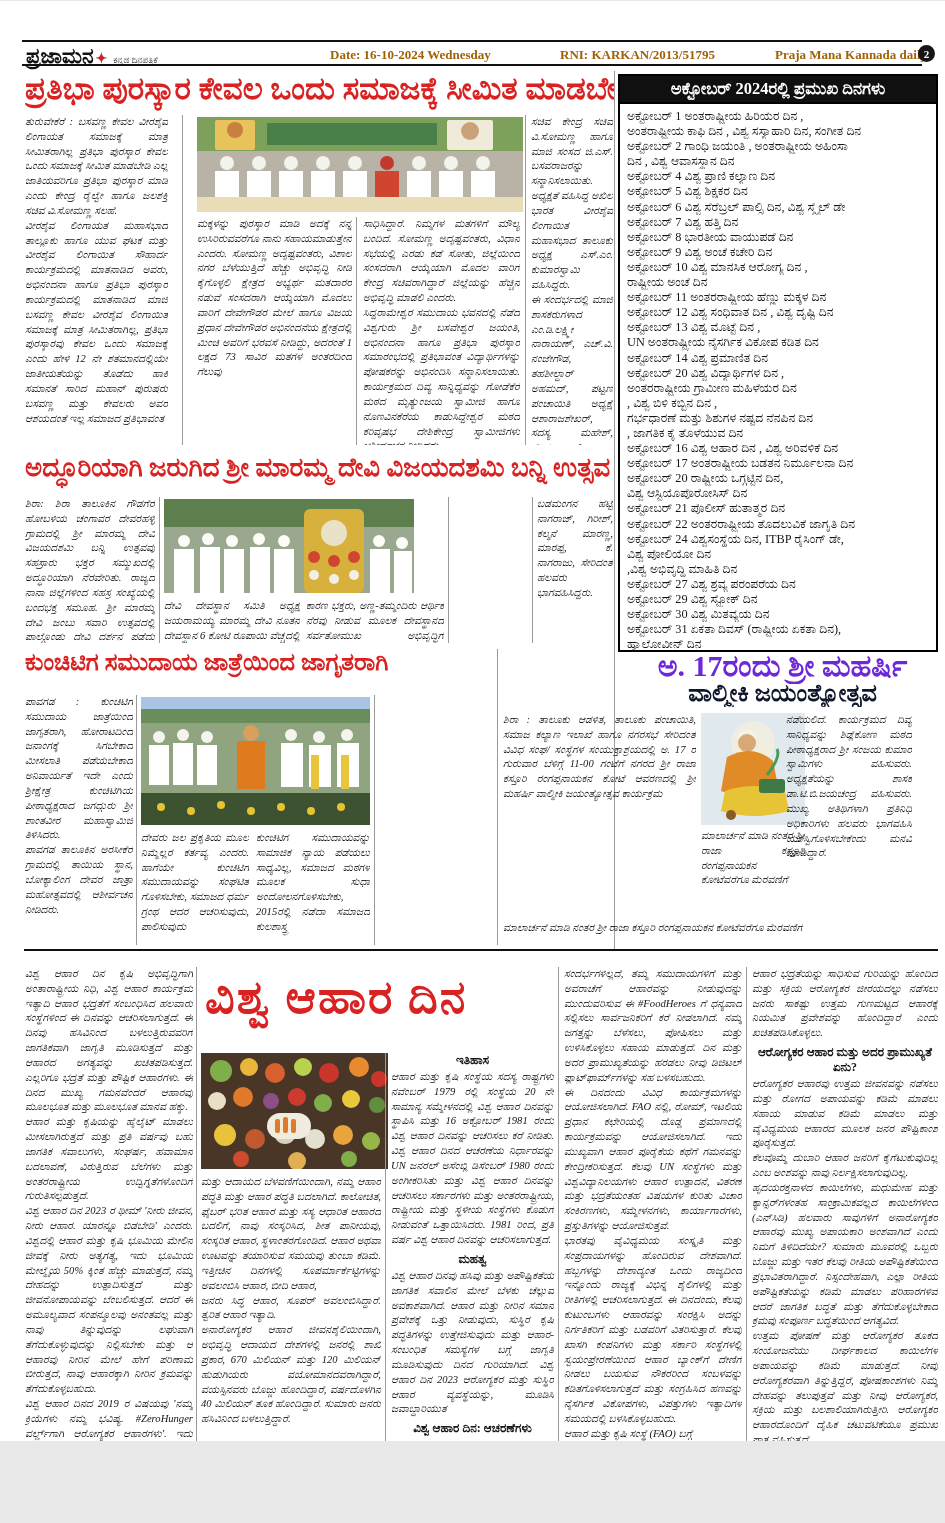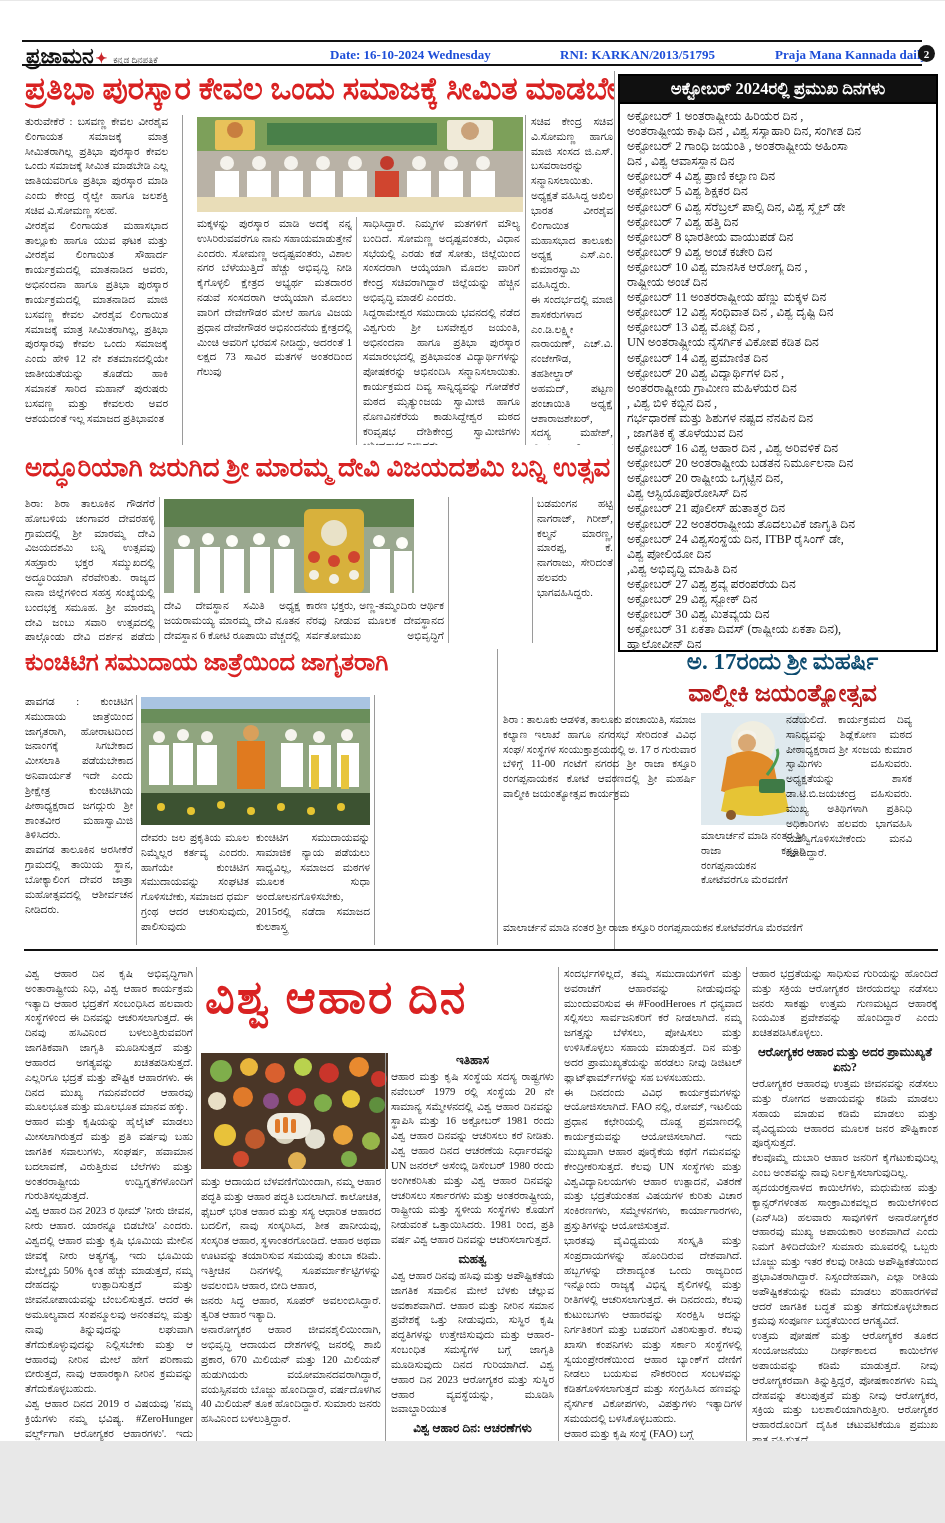--- a/index.html
+++ b/index.html
@@ -4,34 +4,34 @@
 <style>
   html,body{margin:0;padding:0;background:#e8e8e8;}
   .page{position:relative;width:945px;height:1440px;background:#ffffff;margin:1px auto;overflow:hidden;
         font-family:"Liberation Serif","DejaVu Serif",serif;color:#141414;}
   .abs{position:absolute;}
   
   .hdr-rule{position:absolute;left:22px;width:900px;height:2px;background:#111;}
   .logo{font-weight:bold;font-size:21px;letter-spacing:0;color:#111;}
   .logo .mark{color:#c9252b;font-size:14px;padding:0 2px;}
   .tagline{font-size:9px;color:#333;}
-  .hdr-item{font-size:13px;font-weight:bold;color:#1d4ed8;white-space:nowrap;}
+  .hdr-item{font-size:13px;font-weight:bold;color:#a16207;white-space:nowrap;}
   .page-badge{width:17px;height:17px;border-radius:50%;background:#161616;color:#fff;
               font-size:11px;font-weight:bold;display:flex;align-items:center;justify-content:center;}
   
   .hl{color:#d92222;font-weight:bold;white-space:nowrap;overflow:hidden;}
   .hl1{font-size:31px;}
   .hl2{font-size:26px;}
   .hl3{font-size:24px;}
-  .hl-black{color:#0c4a6e;font-weight:bold;white-space:nowrap;overflow:hidden;font-size:23px;text-align:center;}
-  .hl-red2{color:#b91c1c;font-weight:bold;white-space:nowrap;overflow:hidden;font-size:24px;text-align:center;}
+  .hl-black{color:#6d28d9;font-weight:bold;white-space:nowrap;overflow:hidden;font-size:30px;text-align:center;}
+  .hl-red2{color:#0f172a;font-weight:bold;white-space:nowrap;overflow:hidden;font-size:24px;text-align:center;}
   .hl-food{font-size:46px;letter-spacing:2px;}
   
   .col{font-size:10.6px;line-height:1.40;text-align:justify;white-space:pre-line;overflow:hidden;
-       word-break:break-word;}
+       word-break:break-word;font-style:italic;}
   .subhead{font-weight:bold;font-size:12px;text-align:center;margin:4px 0 2px 0;}
   .vrule{position:absolute;width:1px;background:#9a9a9a;}
   .hrule{position:absolute;height:2px;background:#111;}
   
   .oct-head{background:#101010;color:#ffffff;font-weight:bold;font-size:16.5px;text-align:center;
             padding:3px 0;border:2px solid #000;}
   .oct-body{border:2px solid #000;border-top:none;padding:5px 7px;background:#fff;}
   .oct-line{font-size:12.3px;line-height:15.1px;white-space:nowrap;overflow:hidden;color:#161616;}
   
   .photo{position:absolute;overflow:hidden;background:#cdd4cf;}
@@ -74,21 +74,21 @@
         <div class="oct-line">ಅಕ್ಟೋಬರ್ 12 ವಿಶ್ವ ಸಂಧಿವಾತ ದಿನ , ವಿಶ್ವ ದೃಷ್ಟಿ ದಿನ</div>
         <div class="oct-line">ಅಕ್ಟೋಬರ್ 13 ವಿಶ್ವ ಮೊಟ್ಟೆ ದಿನ ,</div>
         <div class="oct-line">UN ಅಂತರಾಷ್ಟ್ರೀಯ ನೈಸರ್ಗಿಕ ವಿಕೋಪ ಕಡಿತ ದಿನ</div>
         <div class="oct-line">ಅಕ್ಟೋಬರ್ 14 ವಿಶ್ವ ಪ್ರಮಾಣಿತ ದಿನ</div>
         <div class="oct-line">ಅಕ್ಟೋಬರ್ 20 ವಿಶ್ವ ವಿದ್ಯಾರ್ಥಿಗಳ ದಿನ ,</div>
         <div class="oct-line">ಅಂತರರಾಷ್ಟ್ರೀಯ ಗ್ರಾಮೀಣ ಮಹಿಳೆಯರ ದಿನ</div>
         <div class="oct-line">, ವಿಶ್ವ ಬಿಳಿ ಕಬ್ಬಿನ ದಿನ ,</div>
         <div class="oct-line">ಗರ್ಭಧಾರಣೆ ಮತ್ತು ಶಿಶುಗಳ ನಷ್ಟದ ನೆನಪಿನ ದಿನ</div>
         <div class="oct-line">, ಜಾಗತಿಕ ಕೈ ತೊಳೆಯುವ ದಿನ</div>
         <div class="oct-line">ಅಕ್ಟೋಬರ್ 16 ವಿಶ್ವ ಆಹಾರ ದಿನ , ವಿಶ್ವ ಅರಿವಳಿಕೆ ದಿನ</div>
-        <div class="oct-line">ಅಕ್ಟೋಬರ್ 20 ಅಂತರಾಷ್ಟ್ರೀಯ ಬಡತನ ನಿರ್ಮೂಲನಾ ದಿನ</div>
+        <div class="oct-line">ಅಕ್ಟೋಬರ್ 17 ಅಂತರಾಷ್ಟ್ರೀಯ ಬಡತನ ನಿರ್ಮೂಲನಾ ದಿನ</div>
         <div class="oct-line">ಅಕ್ಟೋಬರ್ 20 ರಾಷ್ಟ್ರೀಯ ಒಗ್ಗಟ್ಟಿನ ದಿನ,</div>
         <div class="oct-line">ವಿಶ್ವ ಆಸ್ಟಿಯೊಪೊರೋಸಿಸ್ ದಿನ</div>
         <div class="oct-line">ಅಕ್ಟೋಬರ್ 21 ಪೊಲೀಸ್ ಹುತಾತ್ಮರ ದಿನ</div>
         <div class="oct-line">ಅಕ್ಟೋಬರ್ 22 ಅಂತರರಾಷ್ಟ್ರೀಯ ತೊದಲುವಿಕೆ ಜಾಗೃತಿ ದಿನ</div>
         <div class="oct-line">ಅಕ್ಟೋಬರ್ 24 ವಿಶ್ವಸಂಸ್ಥೆಯ ದಿನ, ITBP ರೈಸಿಂಗ್ ಡೇ,</div>
         <div class="oct-line">ವಿಶ್ವ ಪೋಲಿಯೋ ದಿನ</div>
         <div class="oct-line">,ವಿಶ್ವ ಅಭಿವೃದ್ಧಿ ಮಾಹಿತಿ ದಿನ</div>
         <div class="oct-line">ಅಕ್ಟೋಬರ್ 27 ವಿಶ್ವ ಶ್ರವ್ಯ ಪರಂಪರೆಯ ದಿನ</div>
         <div class="oct-line">ಅಕ್ಟೋಬರ್ 29 ವಿಶ್ವ ಸ್ಟ್ರೋಕ್ ದಿನ</div>
         <div class="oct-line">ಅಕ್ಟೋಬರ್ 30 ವಿಶ್ವ ಮಿತವ್ಯಯ ದಿನ</div>

